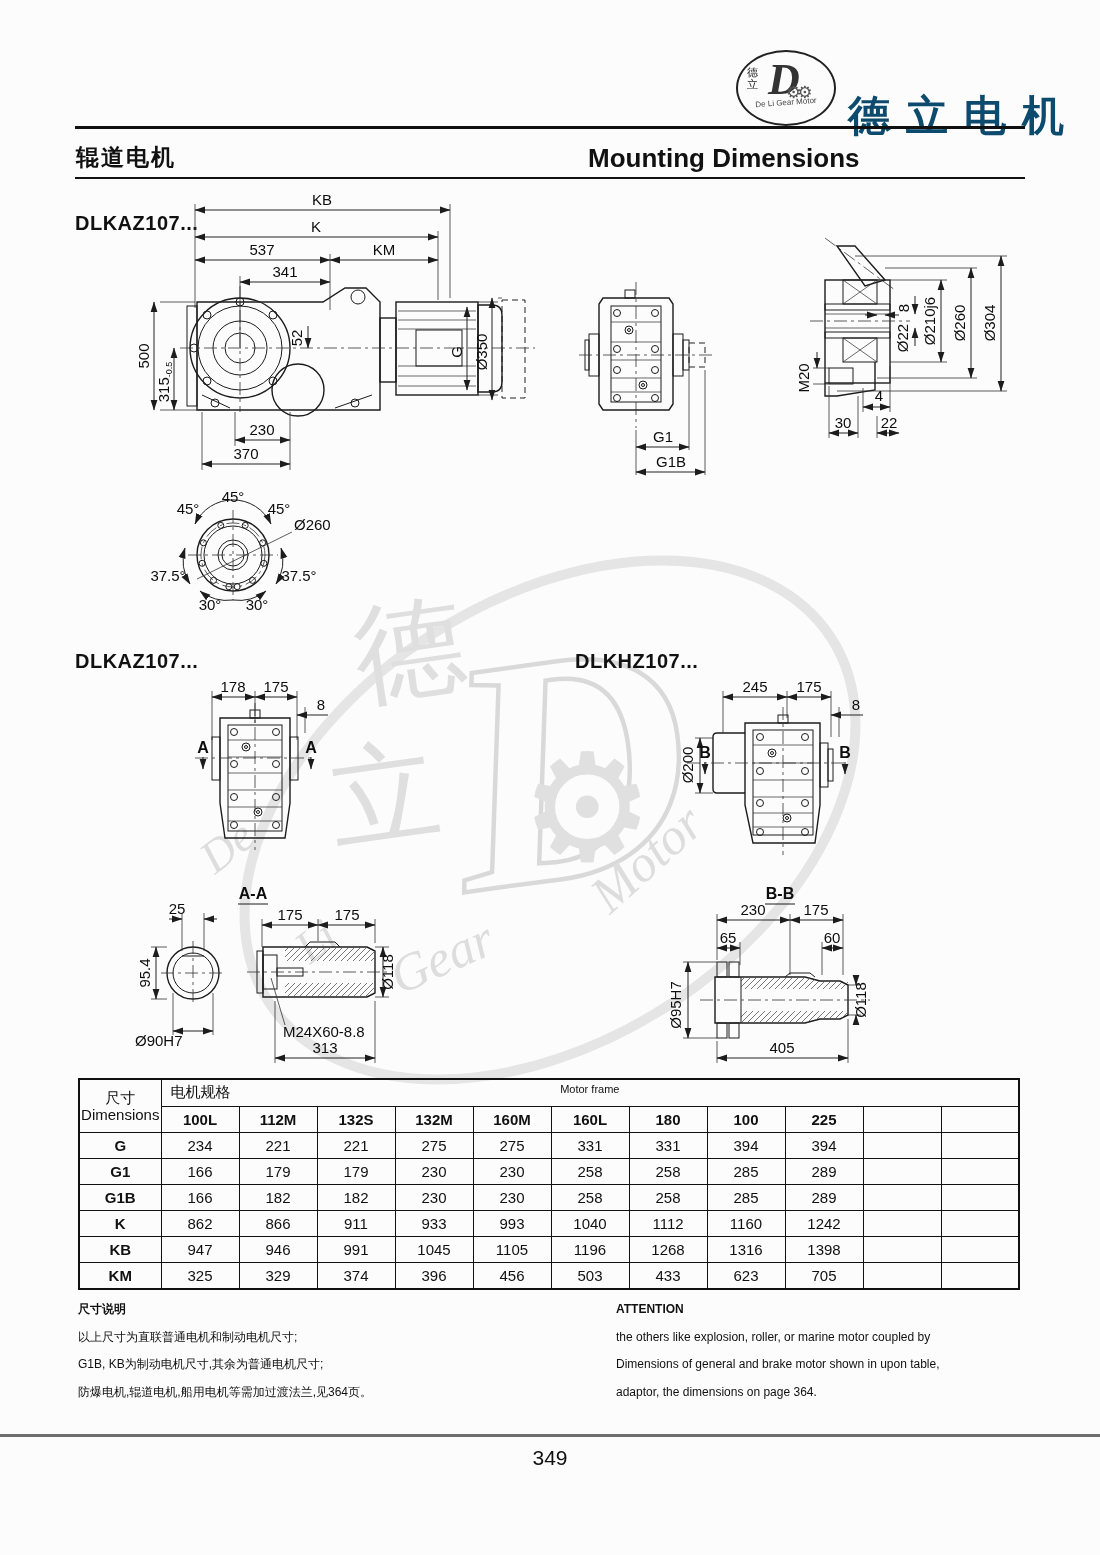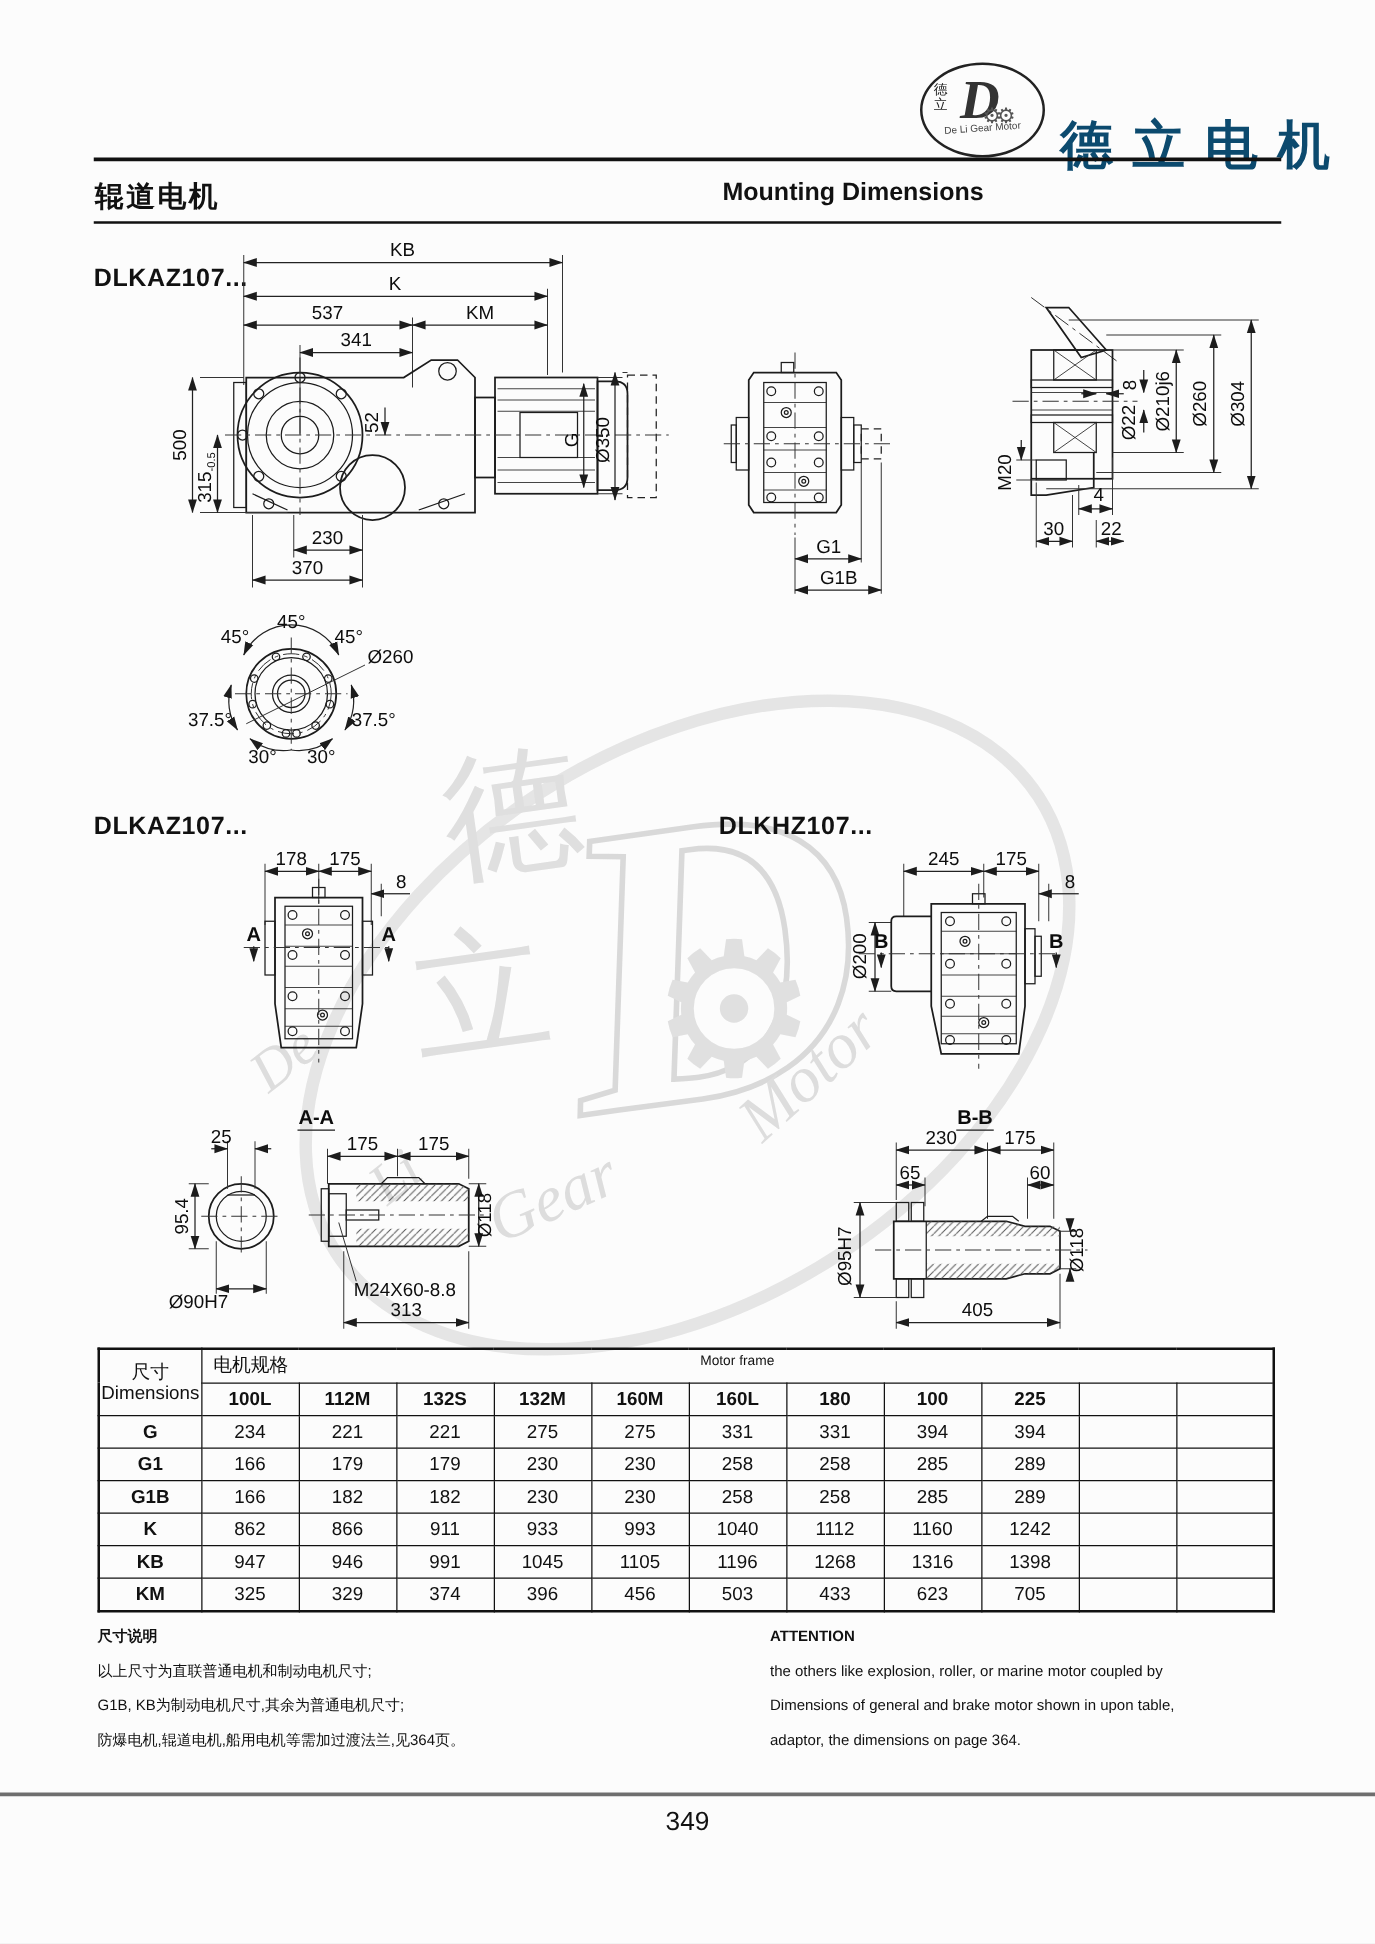--- a/index.html
+++ b/index.html
@@ -8,21 +8,21 @@
   .abs{position:absolute;}
   
   .brand{font-family:"Liberation Serif",serif;font-weight:bold;font-size:42px;letter-spacing:16px;color:#0c4a6e;margin-top:28px;}
   .logo{width:96px;height:72px;border:2.5px solid #222;border-radius:50%;position:relative;}
   .logo .d{position:absolute;left:30px;top:2px;font:italic bold 44px "Liberation Serif",serif;color:#333;}
   .logo .zh{position:absolute;left:9px;top:14px;font-size:11px;line-height:12px;width:12px;color:#222;}
   .logo .gear{position:absolute;left:48px;top:30px;font-size:17px;color:#555;letter-spacing:-4px;}
   .logo .en{position:absolute;left:4px;top:46px;width:88px;text-align:center;font-size:8px;color:#444;transform:rotate(-4deg);}
   .rule{background:#111;}
   .title-zh{font-size:23px;font-weight:bold;letter-spacing:2px;}
-  .title-en{font-size:20px;font-weight:bold;}
+  .title-en{font-size:26px;font-weight:bold;margin-left:10px;}
   .model{font-size:20px;font-weight:bold;letter-spacing:.5px;}
   
   svg{overflow:visible;}
   svg .o{fill:none;stroke:#1c1c1c;stroke-width:1.4;}
   svg .o2{fill:none;stroke:#1c1c1c;stroke-width:1;}
   svg .dim{stroke:#222;stroke-width:1;fill:none;}
   svg .ext{stroke:#333;stroke-width:.8;fill:none;}
   svg .cl{stroke:#333;stroke-width:.8;fill:none;stroke-dasharray:13 4 3 4;}
   svg .dash{stroke:#222;stroke-width:1;fill:none;stroke-dasharray:6 4;}
   svg .t{font:15px "Liberation Sans",sans-serif;fill:#0d0d0d;}

